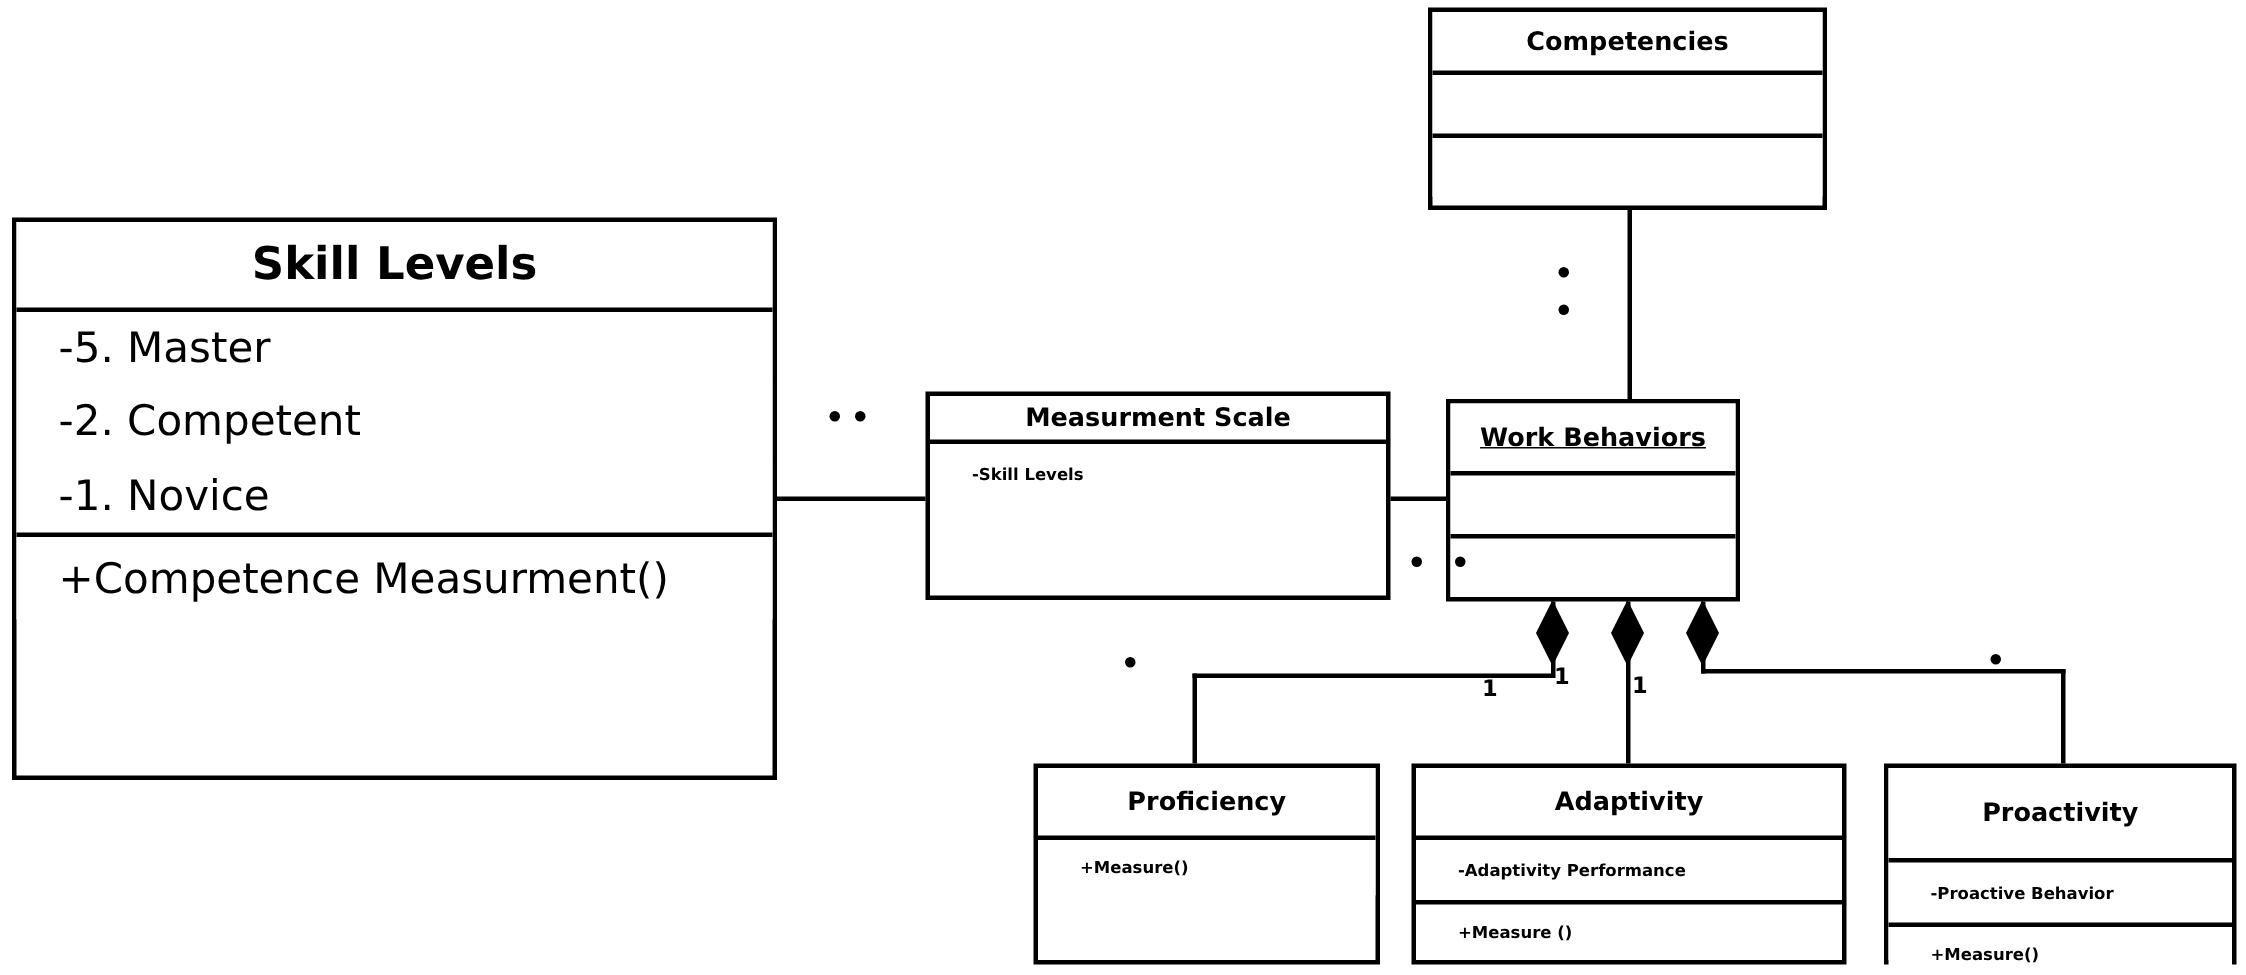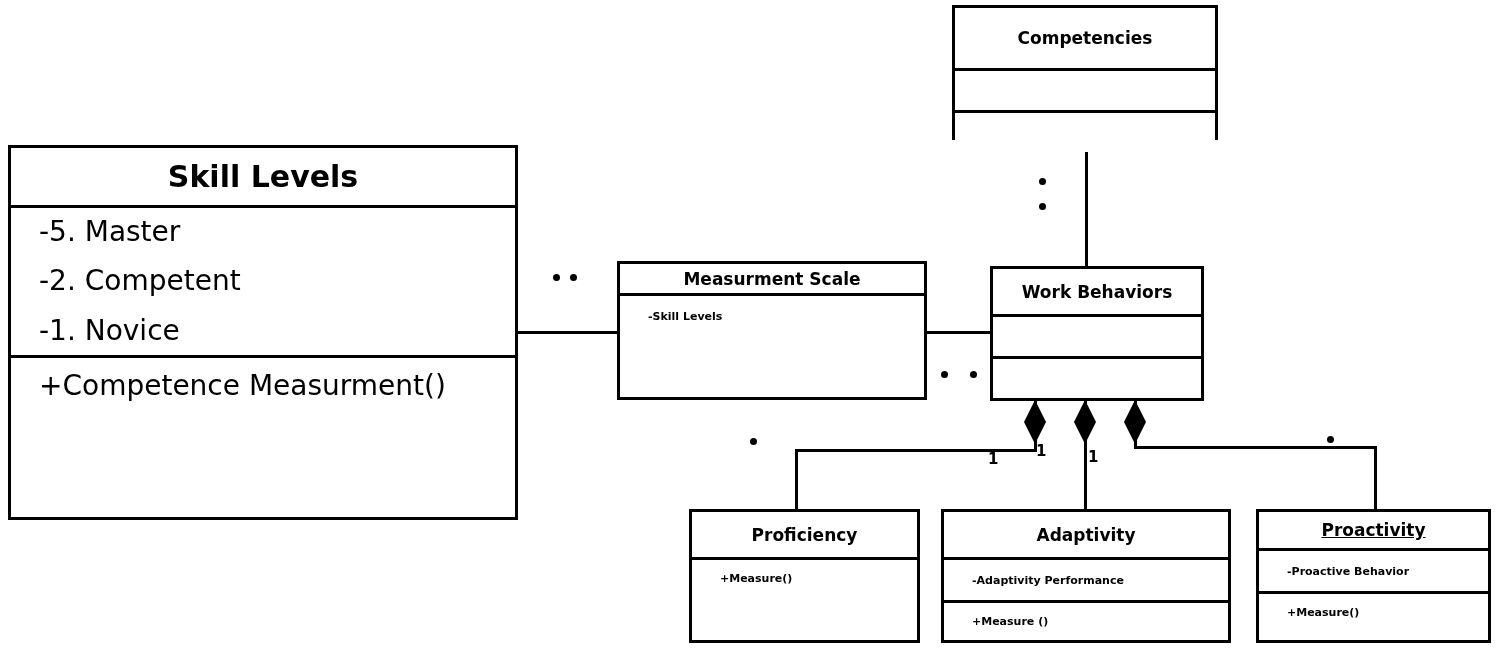--- a/index.html
+++ b/index.html
@@ -133,54 +133,54 @@
       <i class="bot"></i>
   </div>
 
   <div class="mult" style="left:988px; top:452px;">1</div>
   <div class="mult" style="left:1036px; top:444px;">1</div>
   <div class="mult" style="left:1088px; top:450px;">1</div>
   <div class="dot" style="left:750px; top:438px;"></div>
   <div class="dot" style="left:1327px; top:436px;"></div>
 
   <div class="uml-class sm" style="left:952px; top:5px; width:266px; height:135px;">
-    <div class="uml-row uml-title" style="height:60px;text-align:right;">Competencies</div>
+    <div class="uml-row uml-title" style="height:39px;text-align:right;">Competencies</div>
     <div class="uml-row uml-attr" style="height:42px;"></div>
     <div class="uml-row uml-op" style="height:42px;"></div>
   </div>
 
   <div class="uml-class big" style="left:8px; top:145px; width:510px; height:375px;">
     <div class="uml-row uml-title" style="height:57px;">Skill Levels</div>
     <div class="uml-row uml-attr" style="height:50px; border-top:3px solid #000;">-5. Master</div>
     <div class="uml-row uml-attr" style="height:50px; border-top:none;">-2. Competent</div>
     <div class="uml-row uml-attr" style="height:50px; border-top:none;">-1. Novice</div>
     <div class="uml-row uml-op" style="height:58px;">+Competence Measurment()</div>
   </div>
 
   <div class="uml-class sm" style="left:617px; top:261px; width:310px; height:139px;">
     <div class="uml-row uml-title" style="height:29px;">Measurment Scale</div>
     <div class="uml-row uml-attr" style="height:44px;">-Skill Levels</div>
   </div>
 
-  <div class="uml-class sm" style="left:990px; top:266px; width:214px; height:135px;">
+  <div class="uml-class sm" style="left:964px; top:266px; width:196px; height:135px;text-decoration:underline;">
     <div class="uml-row uml-title" style="height:45px;">Work Behaviors</div>
     <div class="uml-row uml-attr" style="height:42px;"></div>
     <div class="uml-row uml-op" style="height:42px;"></div>
   </div>
 
   <div class="uml-class sm" style="left:689px; top:509px; width:231px; height:134px;">
     <div class="uml-row uml-title" style="height:45px;">Proficiency</div>
     <div class="uml-row uml-op" style="height:40px;">+Measure()</div>
   </div>
 
   <div class="uml-class sm" style="left:941px; top:509px; width:290px; height:134px;">
     <div class="uml-row uml-title" style="height:45px;">Adaptivity</div>
     <div class="uml-row uml-attr" style="height:43px;">-Adaptivity Performance</div>
     <div class="uml-row uml-op" style="height:40px;">+Measure ()</div>
   </div>
 
   <div class="uml-class sm" style="left:1256px; top:509px; width:235px; height:134px;">
-    <div class="uml-row uml-title" style="height:36px;text-decoration:underline;">Proactivity</div>
+    <div class="uml-row uml-title" style="height:60px;">Proactivity</div>
     <div class="uml-row uml-attr" style="height:43px;">-Proactive Behavior</div>
     <div class="uml-row uml-op" style="height:40px;">+Measure()</div>
   </div>
 
 </div>
 
 </body></html>

